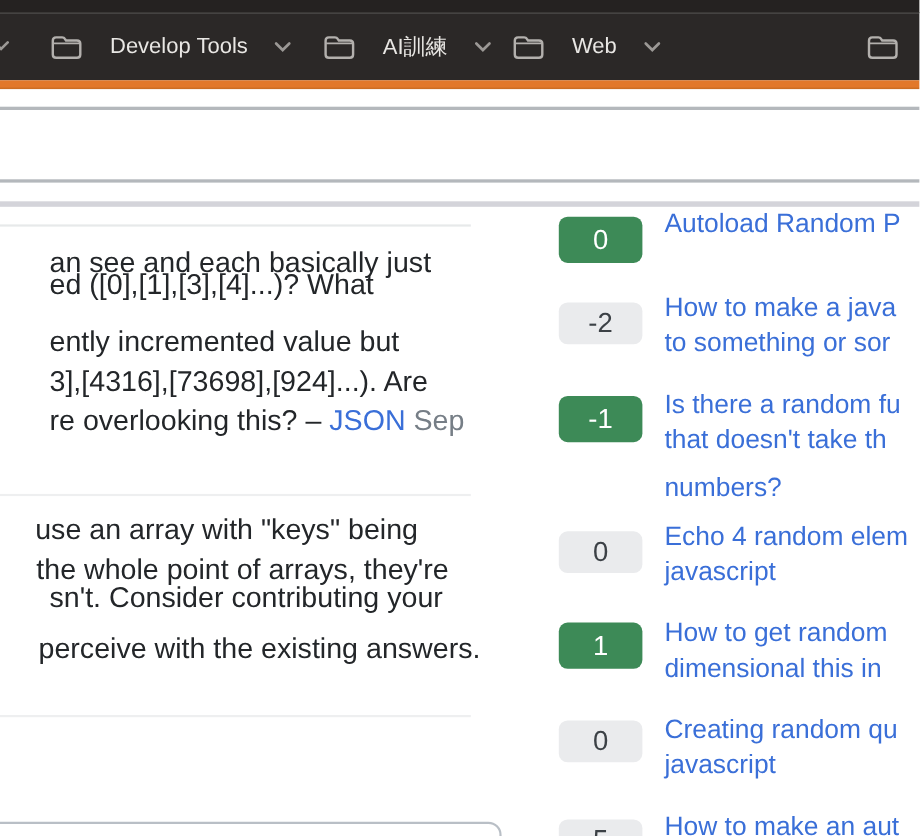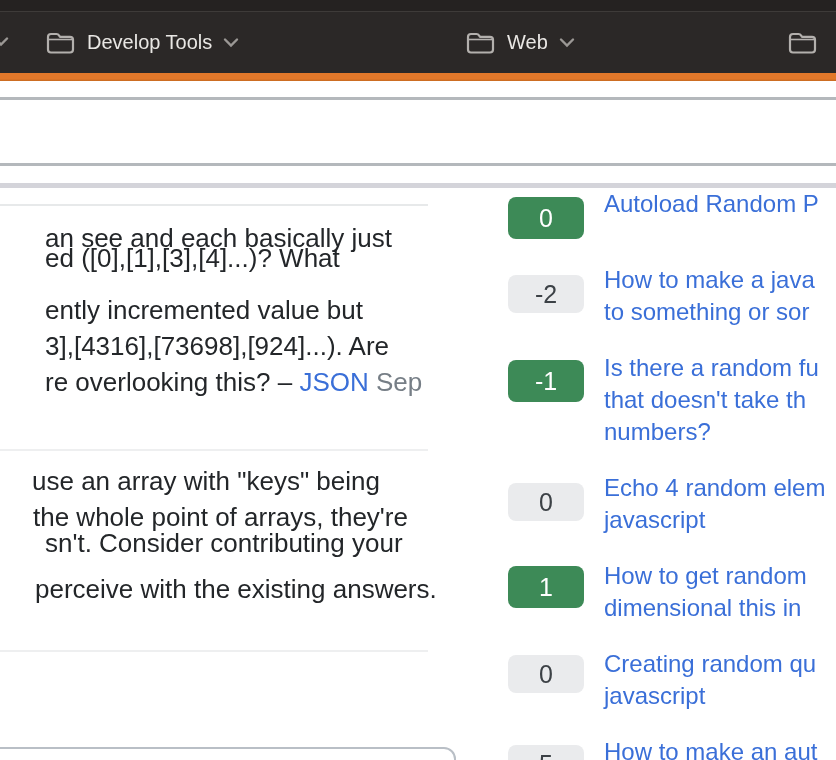--- a/index.html
+++ b/index.html
@@ -6,21 +6,21 @@
   body{
     width:836px;height:760px;overflow:hidden;position:relative;background:#fff;
     font-family:"Liberation Sans","DejaVu Sans",sans-serif;
     -webkit-font-smoothing:antialiased;
   }
   .abs{position:absolute;}
 
   
   .top-strip{left:0;top:0;width:836px;height:12px;background:#252221;border-bottom:1px solid #3e3b39;box-sizing:border-box;}
   .bookmarks-bar{left:0;top:12px;width:836px;height:61px;background:#2b2827;}
-  .bm-item{position:absolute;top:0;height:61px;display:flex;align-items:center;gap:11px;cursor:default;}
+  .bm-item{position:absolute;top:0;height:61px;display:flex;align-items:center;gap:24px;cursor:default;}
   .bm-label{color:#e9e7e4;font-size:20px;white-space:nowrap;}
   .icon{display:inline-flex;align-items:center;justify-content:center;}
   .edge-chevron{position:absolute;left:-7px;top:24px;}
   .orange-bar{left:0;top:73px;width:836px;height:8px;background:linear-gradient(180deg,var(--accent) 0%,var(--accent) 72%,#c66a20 100%);}
 
   
   .line-a{left:0;top:97px;width:836px;height:3px;background:#b4b8bc;}
   .line-b{left:0;top:163px;width:836px;height:3px;background:#b4b8bc;}
   .line-c{left:0;top:183px;width:836px;height:5px;background:#d4d4da;}
 
@@ -58,20 +58,34 @@
         </svg>
     </span>
     <span class="bm-label">Develop Tools</span>
     <span class="icon">
       <svg width="16" height="11" viewBox="0 0 16 11">
           <path d="M2 2.5 L8 8.5 L14 2.5" stroke="#9b9895" stroke-width="2.4" fill="none" stroke-linecap="round"></path>
         </svg>
     </span>
   </div>
 
+  <div class="bm-item" style="left:293px">
+    <span class="icon">
+      <svg width="31" height="26" viewBox="0 0 31 26">
+          <path d="M3 7 Q3 4 6 4 L11.5 4 Q13.2 4 14 5.3 L15 6.8 L25 6.8 Q28 6.8 28 9.8 L28 19.5 Q28 22.5 25 22.5 L6 22.5 Q3 22.5 3 19.5 Z" fill="none" stroke="#b3b0ad" stroke-width="2.2" stroke-linejoin="round"></path>
+          <path d="M3.5 9.5 L27.5 9.5" stroke="#b3b0ad" stroke-width="1.6"></path>
+        </svg>
+    </span>
+    <span class="bm-label">AI訓練</span>
+    <span class="icon">
+      <svg width="16" height="11" viewBox="0 0 16 11">
+          <path d="M2 2.5 L8 8.5 L14 2.5" stroke="#9b9895" stroke-width="2.4" fill="none" stroke-linecap="round"></path>
+        </svg>
+    </span>
+  </div>
 
   <div class="bm-item" style="left:465px">
     <span class="icon">
       <svg width="31" height="26" viewBox="0 0 31 26">
           <path d="M3 7 Q3 4 6 4 L11.5 4 Q13.2 4 14 5.3 L15 6.8 L25 6.8 Q28 6.8 28 9.8 L28 19.5 Q28 22.5 25 22.5 L6 22.5 Q3 22.5 3 19.5 Z" fill="none" stroke="#b3b0ad" stroke-width="2.2" stroke-linejoin="round"></path>
           <path d="M3.5 9.5 L27.5 9.5" stroke="#b3b0ad" stroke-width="1.6"></path>
         </svg>
     </span>
     <span class="bm-label">Web</span>
     <span class="icon">
@@ -132,21 +146,21 @@
   <div>
     <div class="vote-badge normal" style="top:275px">-2</div>
     <div class="q-line" style="top:264px">How to make a java</div>
     <div class="q-line" style="top:296px">to something or sor</div>
   </div>
 
   <div>
     <div class="vote-badge answered" style="top:360px">-1</div>
     <div class="q-line" style="top:352px">Is there a random fu</div>
     <div class="q-line" style="top:384px">that doesn't take th</div>
-    <div class="q-line" style="top:416px">numbers?</div>
+    <div class="q-line" style="top:428px">numbers?</div>
   </div>
 
   <div>
     <div class="vote-badge normal" style="top:483px">0</div>
     <div class="q-line" style="top:472px">Echo 4 random elem</div>
     <div class="q-line" style="top:504px">javascript</div>
   </div>
 
   <div>
     <div class="vote-badge answered" style="top:566px">1</div>

